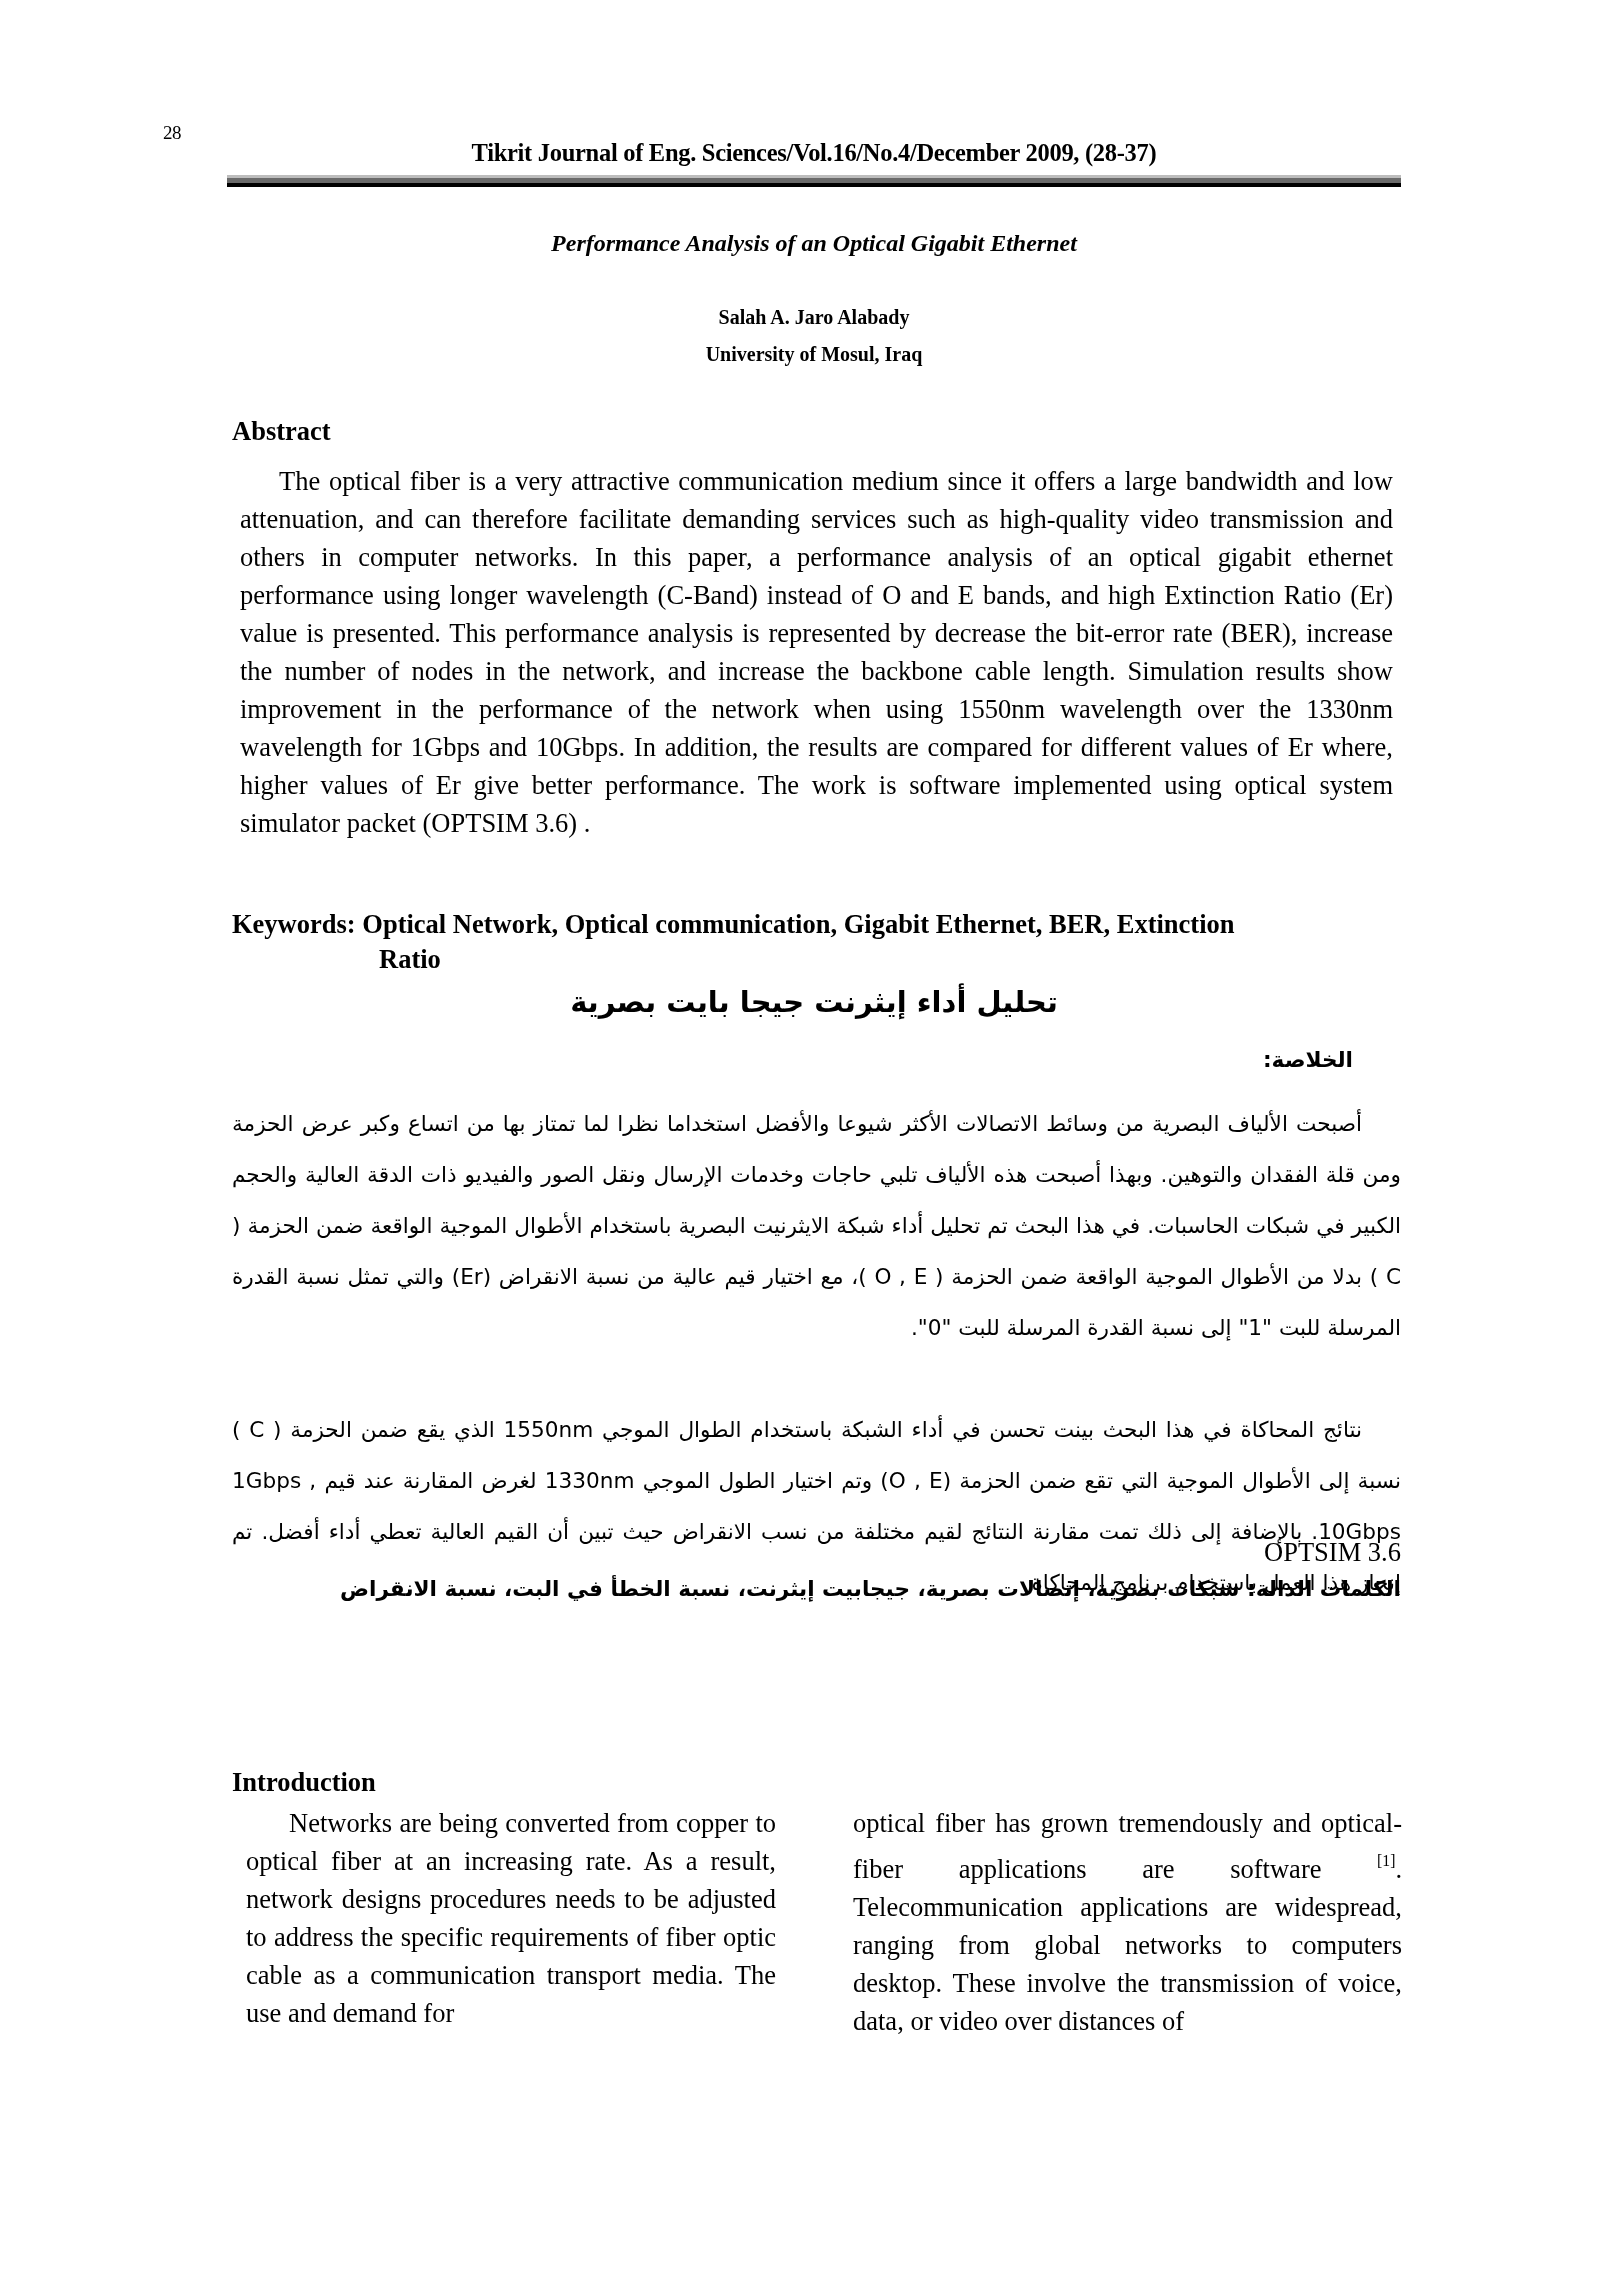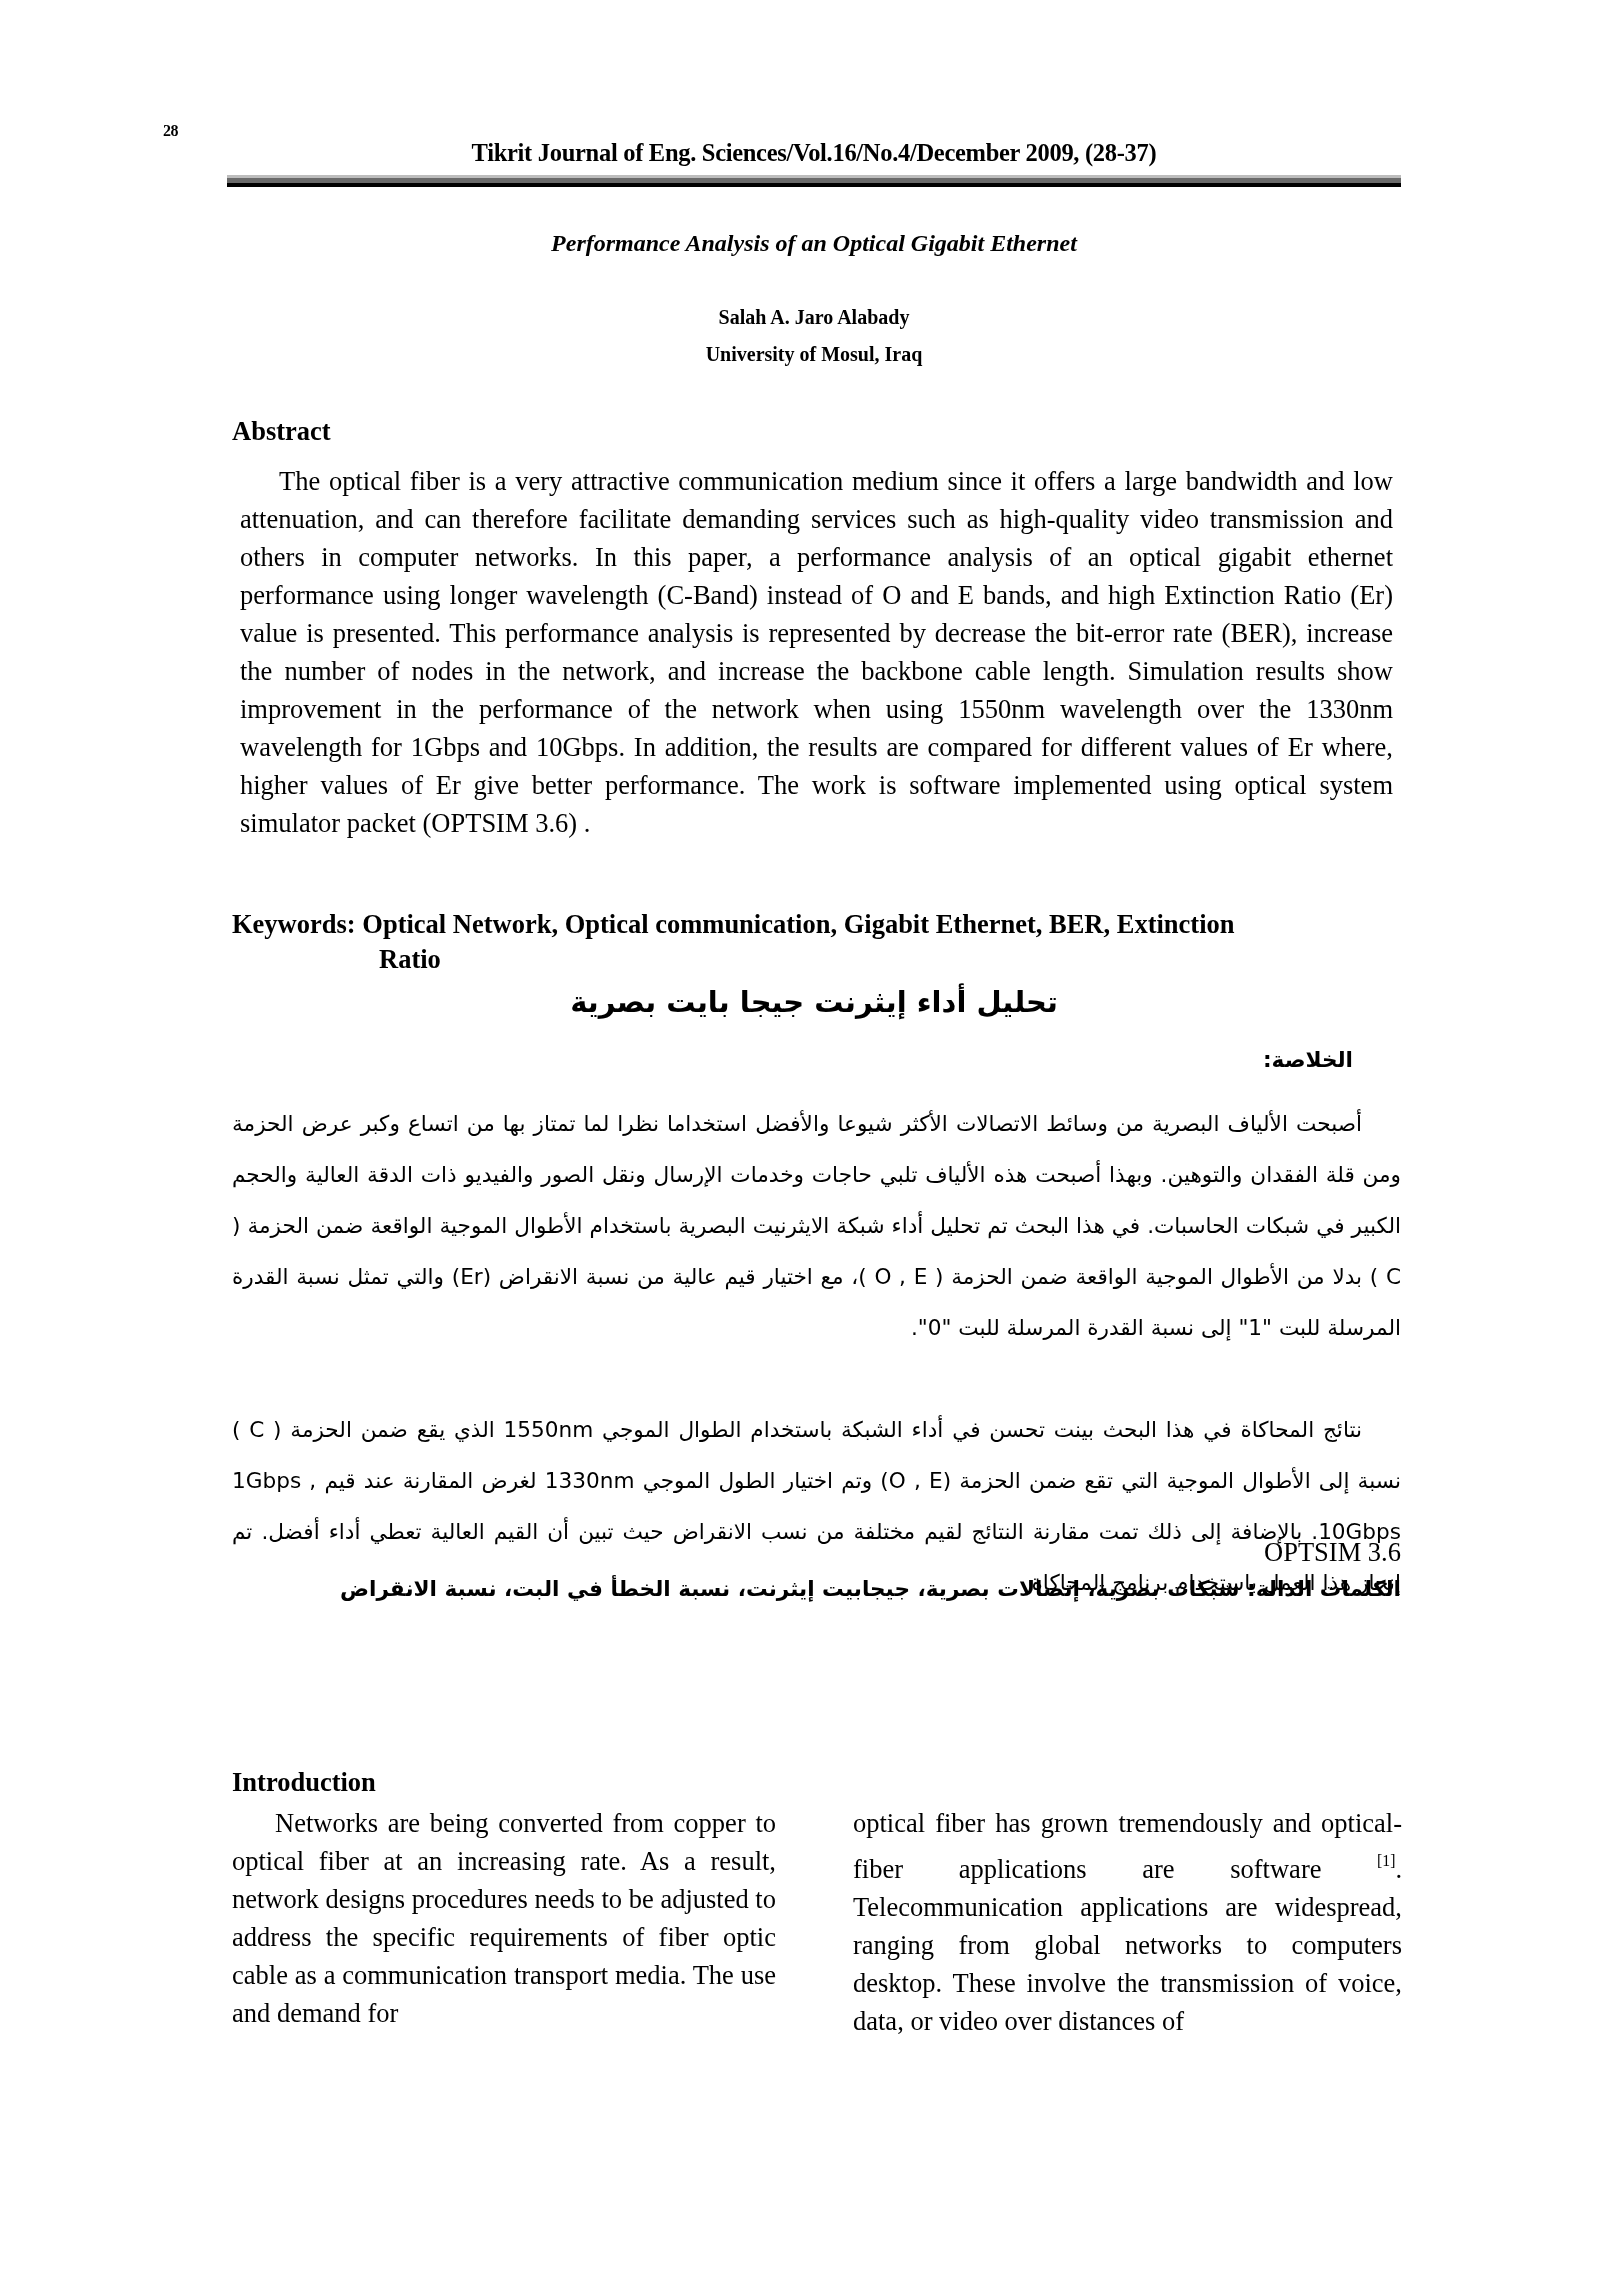--- a/index.html
+++ b/index.html
@@ -2,21 +2,21 @@
 <html><head>
 <meta charset="utf-8">
 <style>
   html, body { margin: 0; padding: 0; background: #ffffff; }
   body {
     width: 1620px; height: 2293px; position: relative; overflow: hidden;
     font-family: "Liberation Serif", "DejaVu Serif", serif; color: #000;
   }
   .page-number {
     position: absolute; left: 163px; top: 122px;
-    font-size: 16px; font-weight: bold; letter-spacing: -0.5px;
+    font-size: 19px; font-weight: normal; letter-spacing: -0.5px;
   }
   .journal-header {
     position: absolute; left: 227px; top: 139px; width: 1174px;
     text-align: center; font-size: 24.5px; font-weight: bold; letter-spacing: -0.3px;
   }
   .header-rule {
     position: absolute; left: 227px; top: 175px; width: 1174px; height: 11.8px;
   }
   .header-rule .r1 { height: 2.9px; background: #bdbdbd; }
   .header-rule .r2 { height: 4.9px; background: #6a6a6a; }
@@ -73,21 +73,21 @@
     font-size: 21.6px; font-weight: bold; letter-spacing: 0.5px;
   }
 
   .intro-heading { left: 232px; top: 1767px; }
   .column {
     position: absolute; top: 1804px; font-size: 26.5px; line-height: 38px;
     text-align: justify;
   }
   .column p { margin: 0; }
   .col-left { left: 232px; width: 544px; }
-  .col-left p { text-indent: 43px; }
+  .col-left p { text-indent: 43px; margin-left: 14px; }
   .col-right { left: 853px; width: 549px; }
   sup.ref { font-size: 15.7px; vertical-align: 11.8px; }
 </style>
 </head>
 <body>
 
 <div class="page-number">28</div>
 <div class="journal-header">Tikrit Journal of Eng. Sciences/Vol.16/No.4/December 2009, (28-37)</div>
 <div class="header-rule">
   <div class="r1"></div>

